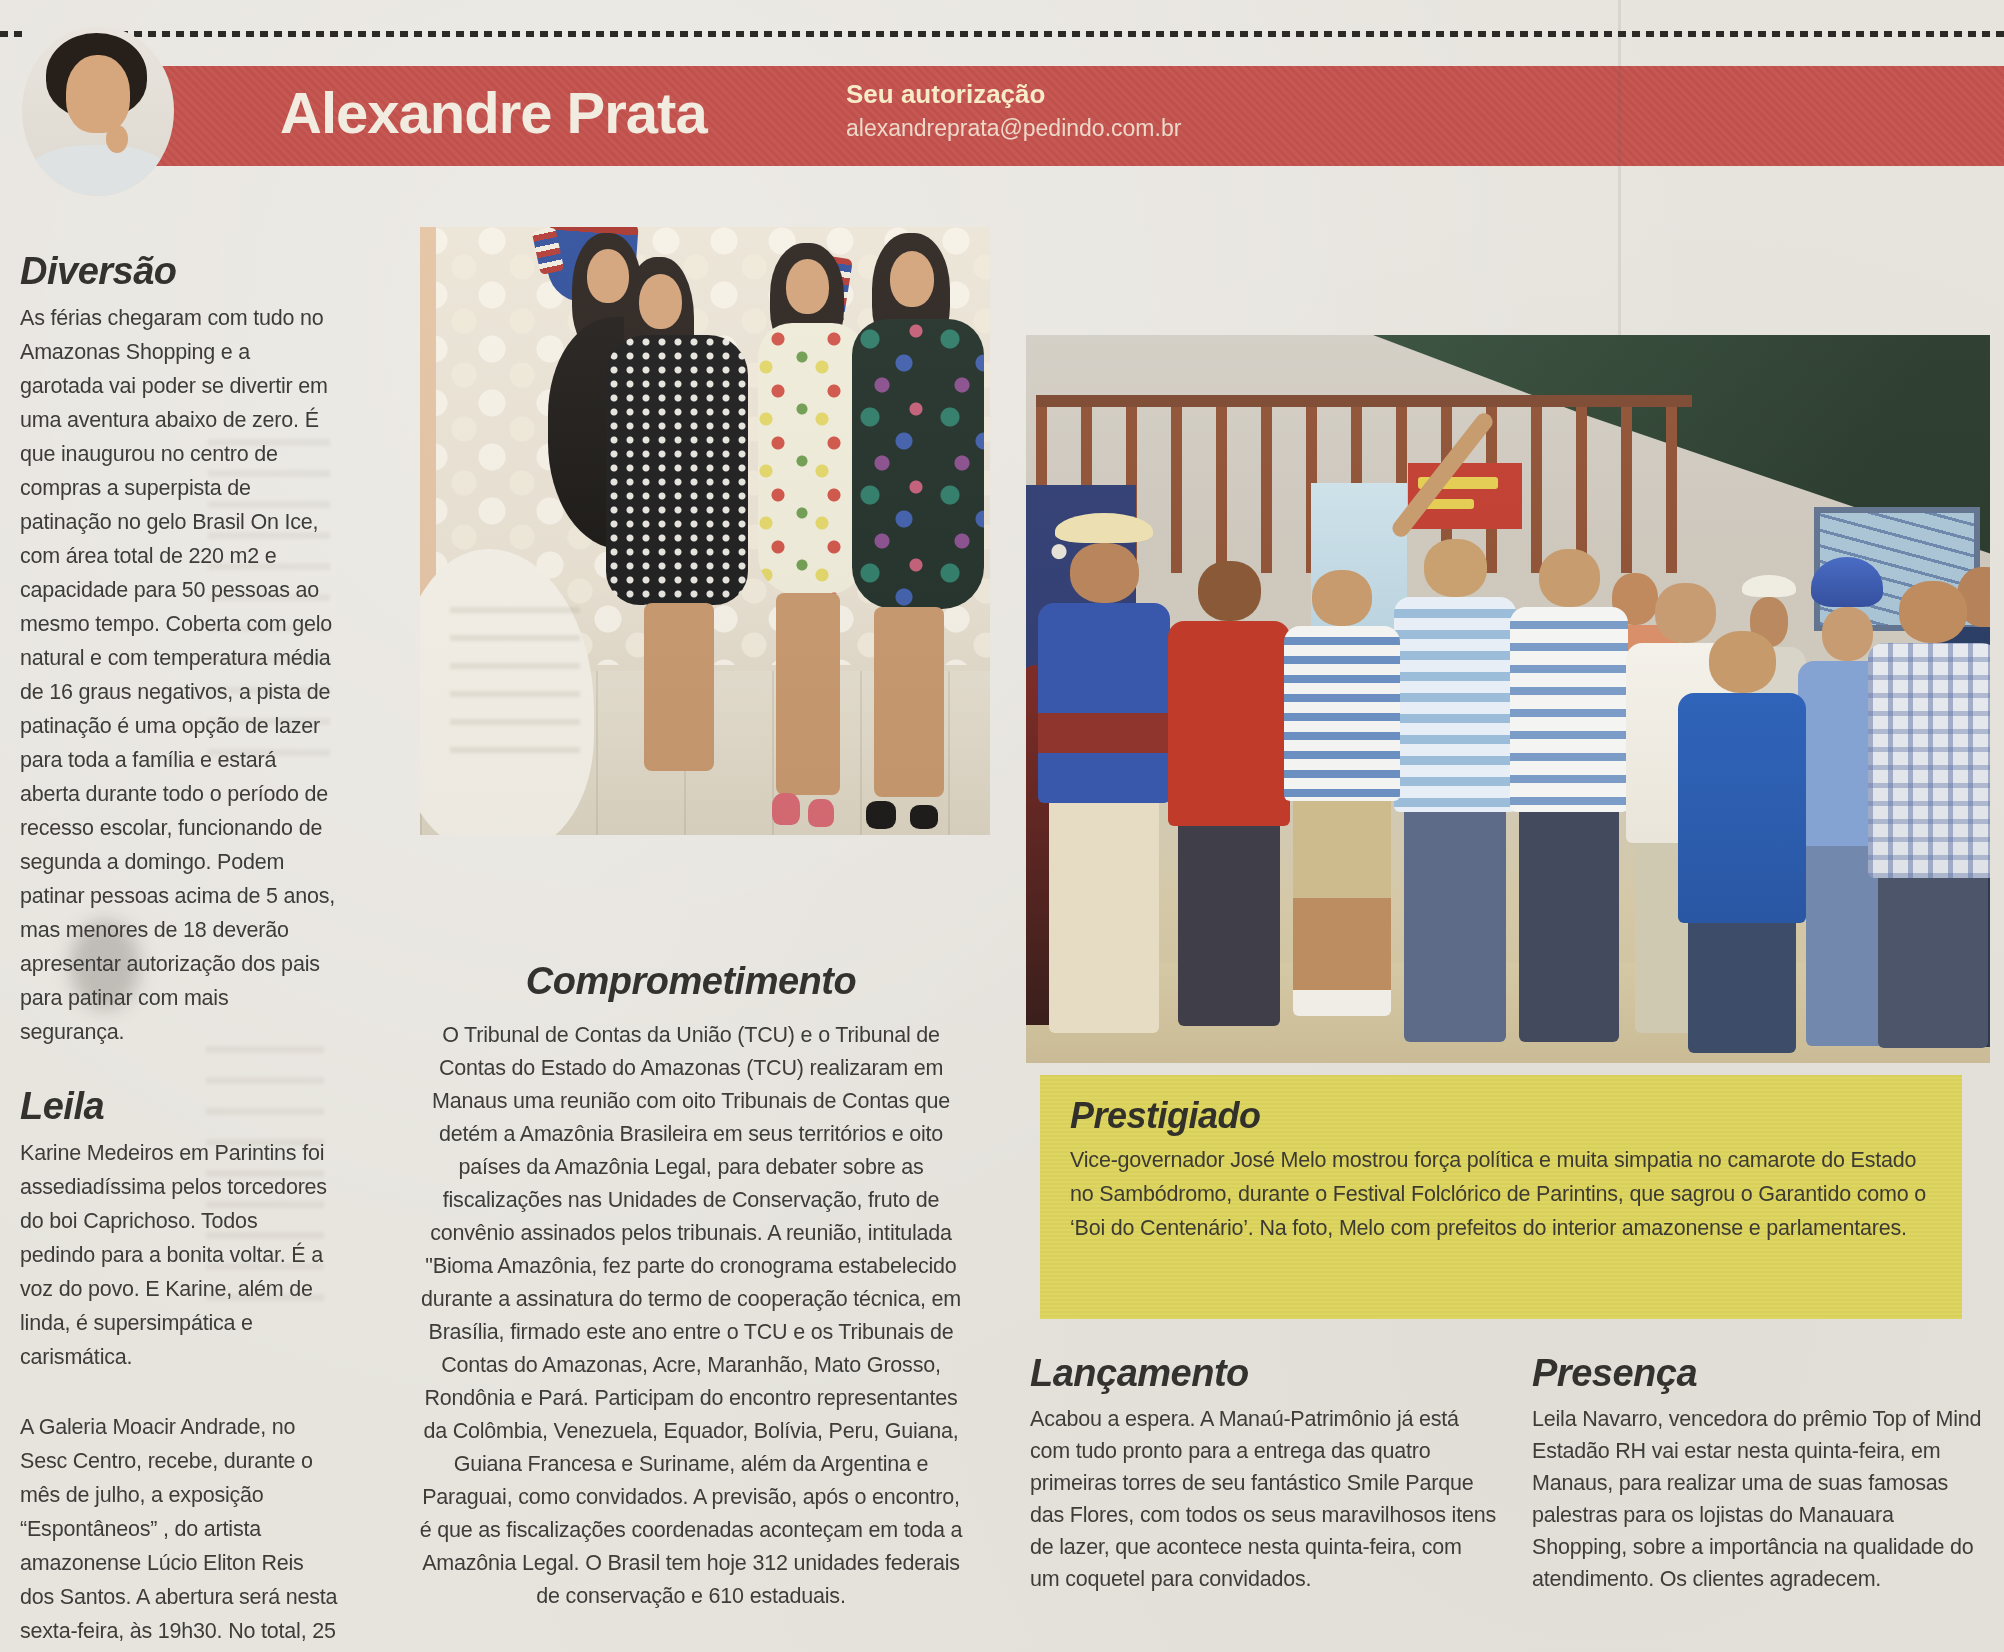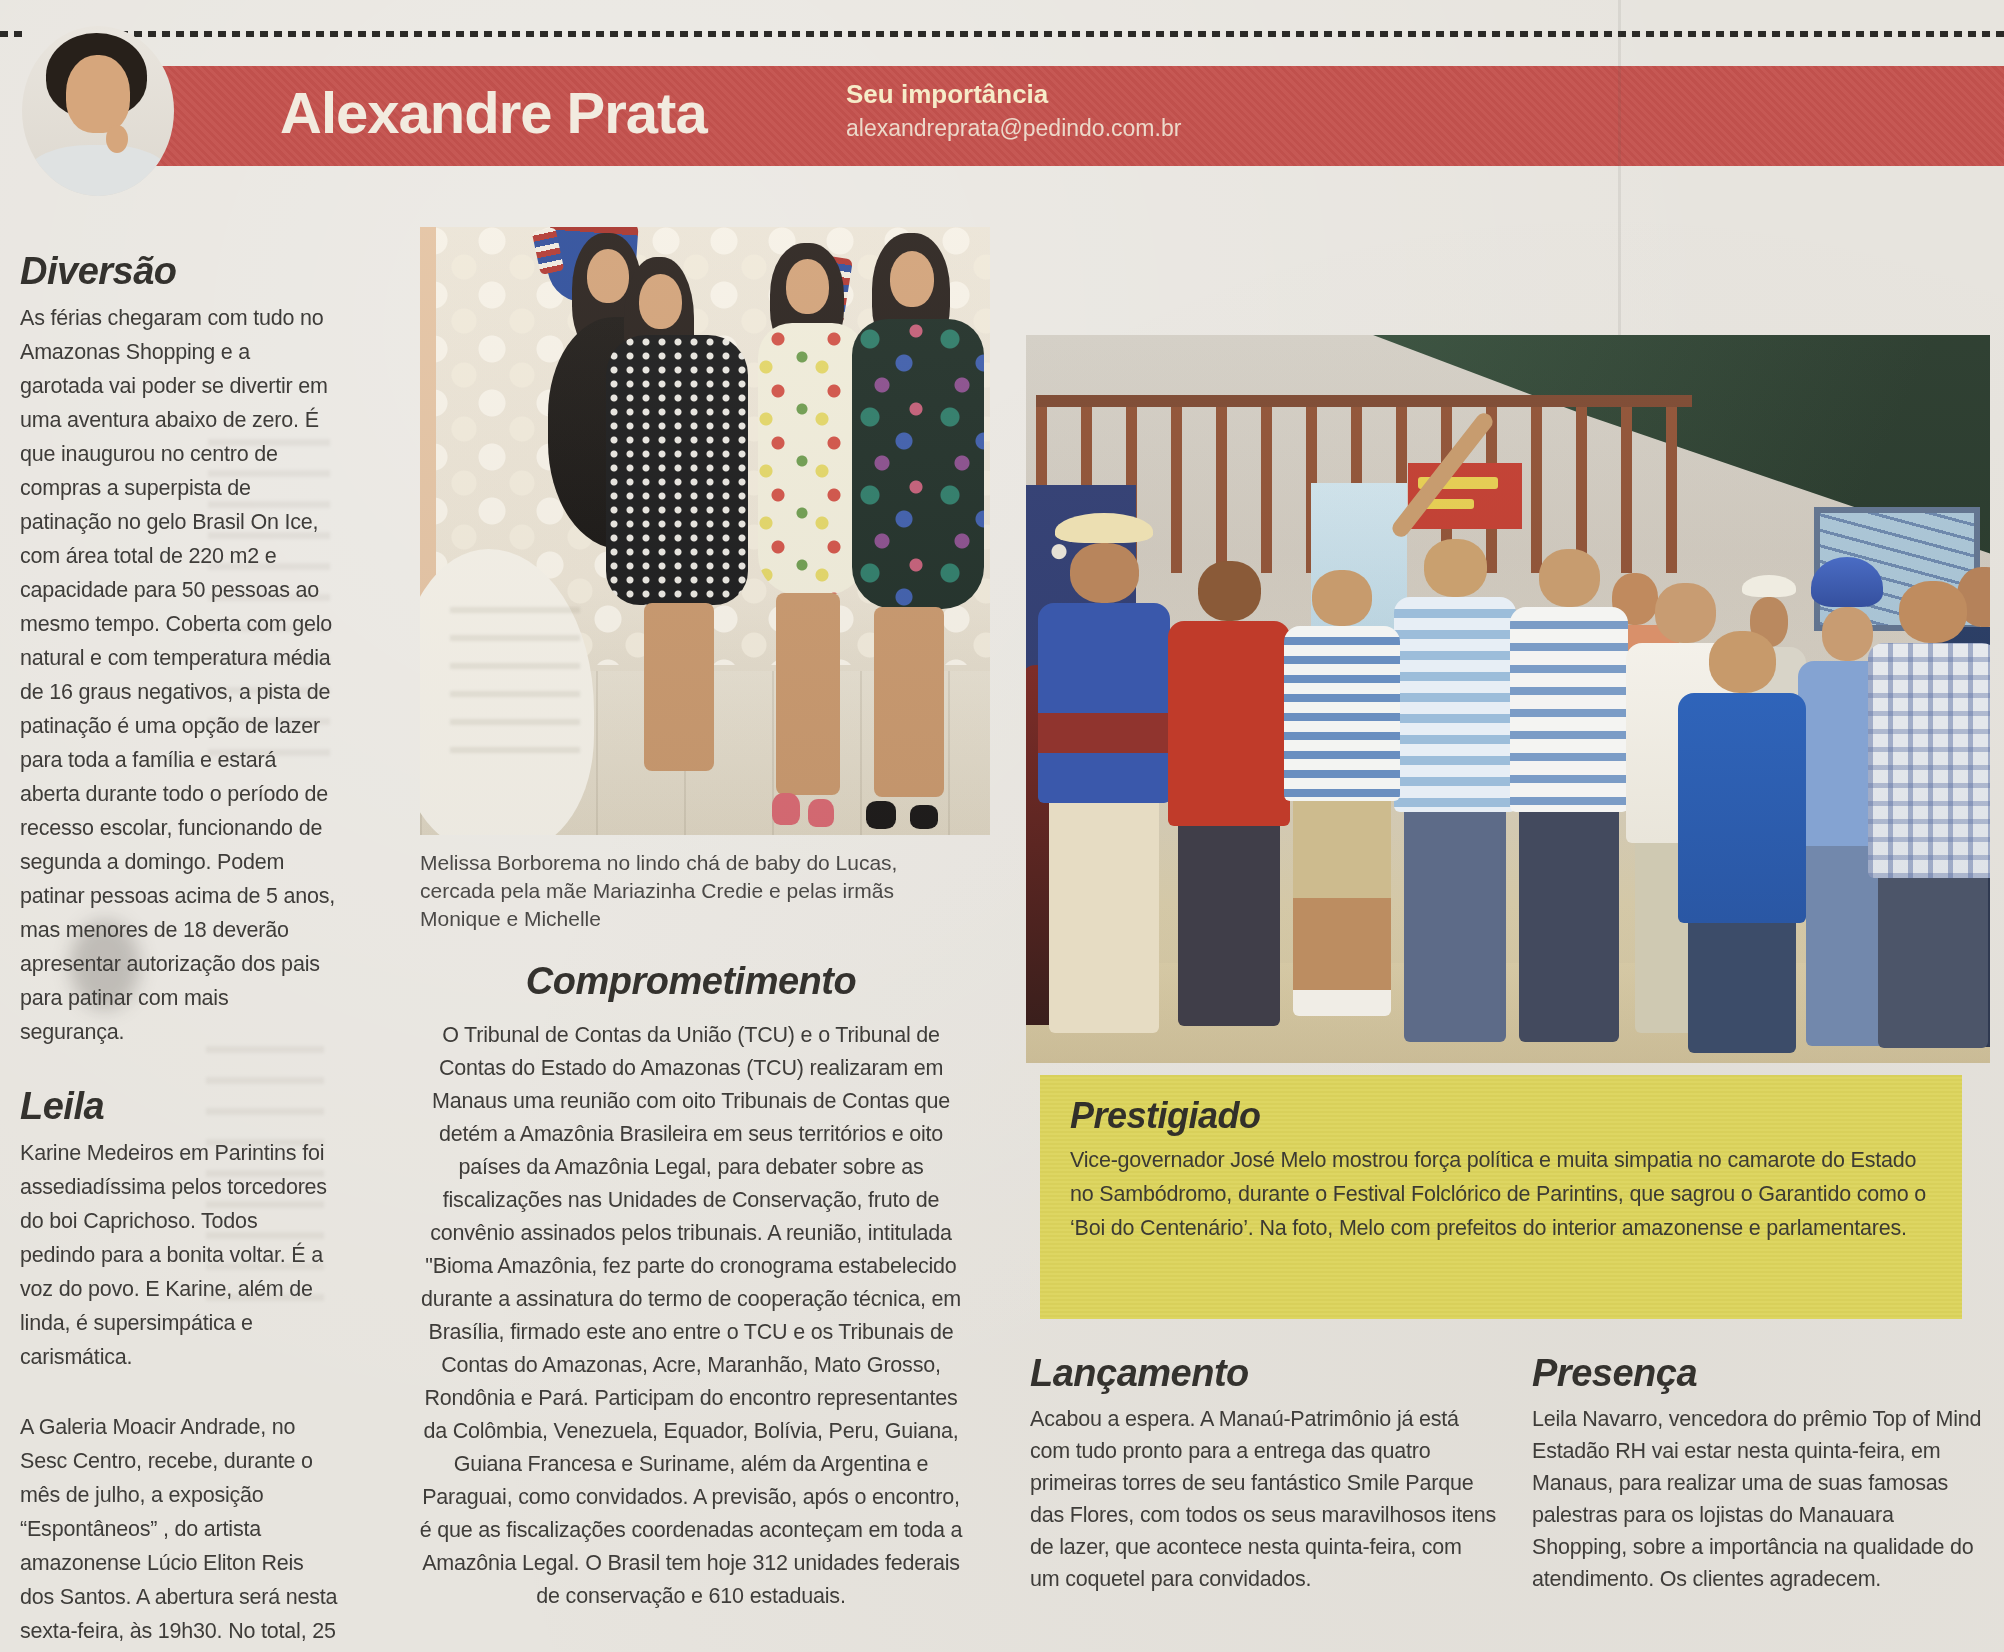--- a/index.html
+++ b/index.html
@@ -151,21 +151,21 @@
 <body>
 
 <div class="page">
 
   <div class="dots dots-a"></div>
   <div class="dots dots-b"></div>
 
   <div class="banner">
     <div class="banner-title">Alexandre Prata</div>
     <div class="banner-contact">
-      <div class="contact-label">Seu importância</div>
+      <div class="contact-label">Seu autorização</div>
       <div class="contact-email">alexandreprata@pedindo.com.br</div>
     </div>
   </div>
 
   <div class="avatar">
     <div class="av-hair"></div>
     <div class="av-face"></div>
     <div class="av-shirt"></div>
     <div class="av-hand"></div>
   </div>
@@ -212,21 +212,20 @@
     <div class="bp w3-shoeL"></div>
     <div class="bp w3-shoeR"></div>
     <div class="bp b-hair w4-hair"></div>
     <div class="bp b-face w4-face"></div>
     <div class="bp w4-dress"></div>
     <div class="bp b-legs w4-legs"></div>
     <div class="bp w4-shoeL"></div>
     <div class="bp w4-shoeR"></div>
   </div>
 
-  <div class="caption">Melissa Borborema no lindo chá de baby do Lucas, cercada pela mãe Mariazinha Credie e pelas irmãs Monique e Michelle</div>
 
   <div class="sec-comp">
     <h3 class="sec-title">Comprometimento</h3>
     <p class="sec-body">O Tribunal de Contas da União (TCU) e o Tribunal de Contas do Estado do Amazonas (TCU) realizaram em Manaus uma reunião com oito Tribunais de Contas que detém a Amazônia Brasileira em seus territórios e oito países da Amazônia Legal, para debater sobre as fiscalizações nas Unidades de Conservação, fruto de convênio assinados pelos tribunais. A reunião, intitulada "Bioma Amazônia, fez parte do cronograma estabelecido durante a assinatura do termo de cooperação técnica, em Brasília, firmado este ano entre o TCU e os Tribunais de Contas do Amazonas, Acre, Maranhão, Mato Grosso, Rondônia e Pará. Participam do encontro representantes da Colômbia, Venezuela, Equador, Bolívia, Peru, Guiana, Guiana Francesa e Suriname, além da Argentina e Paraguai, como convidados. A previsão, após o encontro, é que as fiscalizações coordenadas aconteçam em toda a Amazônia Legal. O Brasil tem hoje 312 unidades federais de conservação e 610 estaduais.</p>
   </div>
 
   <div class="photo-group">
     <div class="g-ceiling"></div>
     <div class="g-slats"></div>
     <div class="g-rail"></div>

